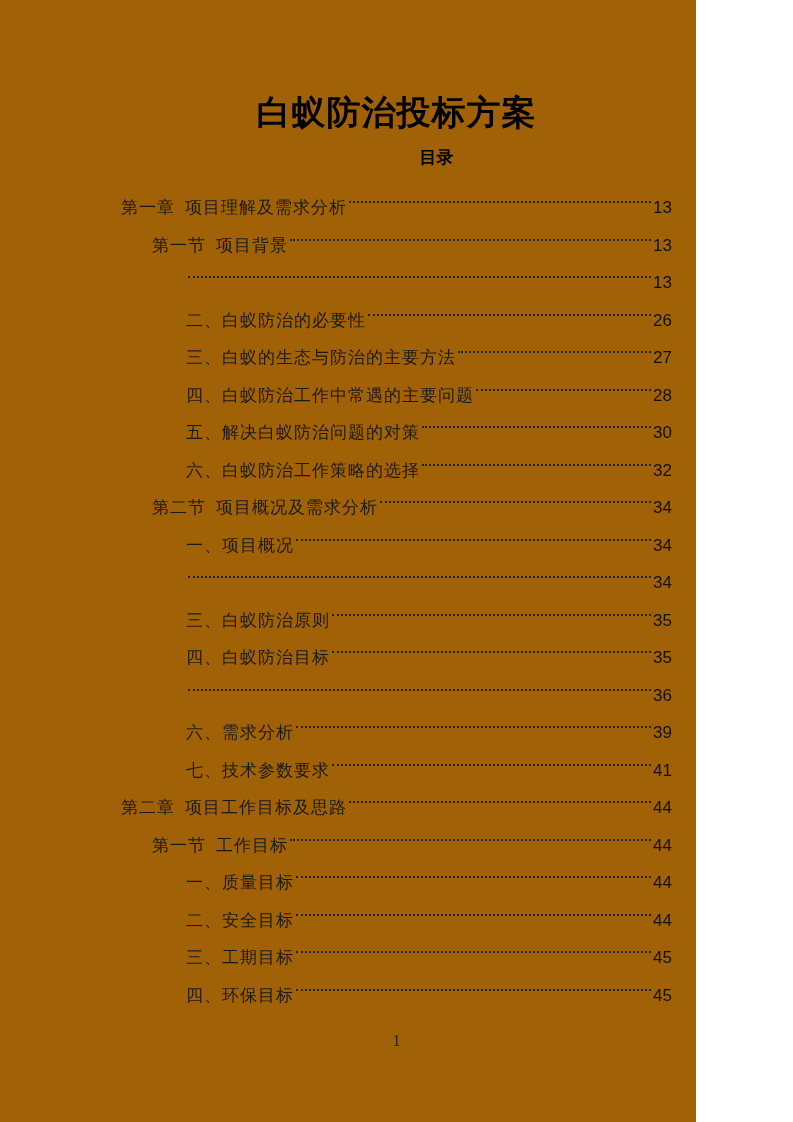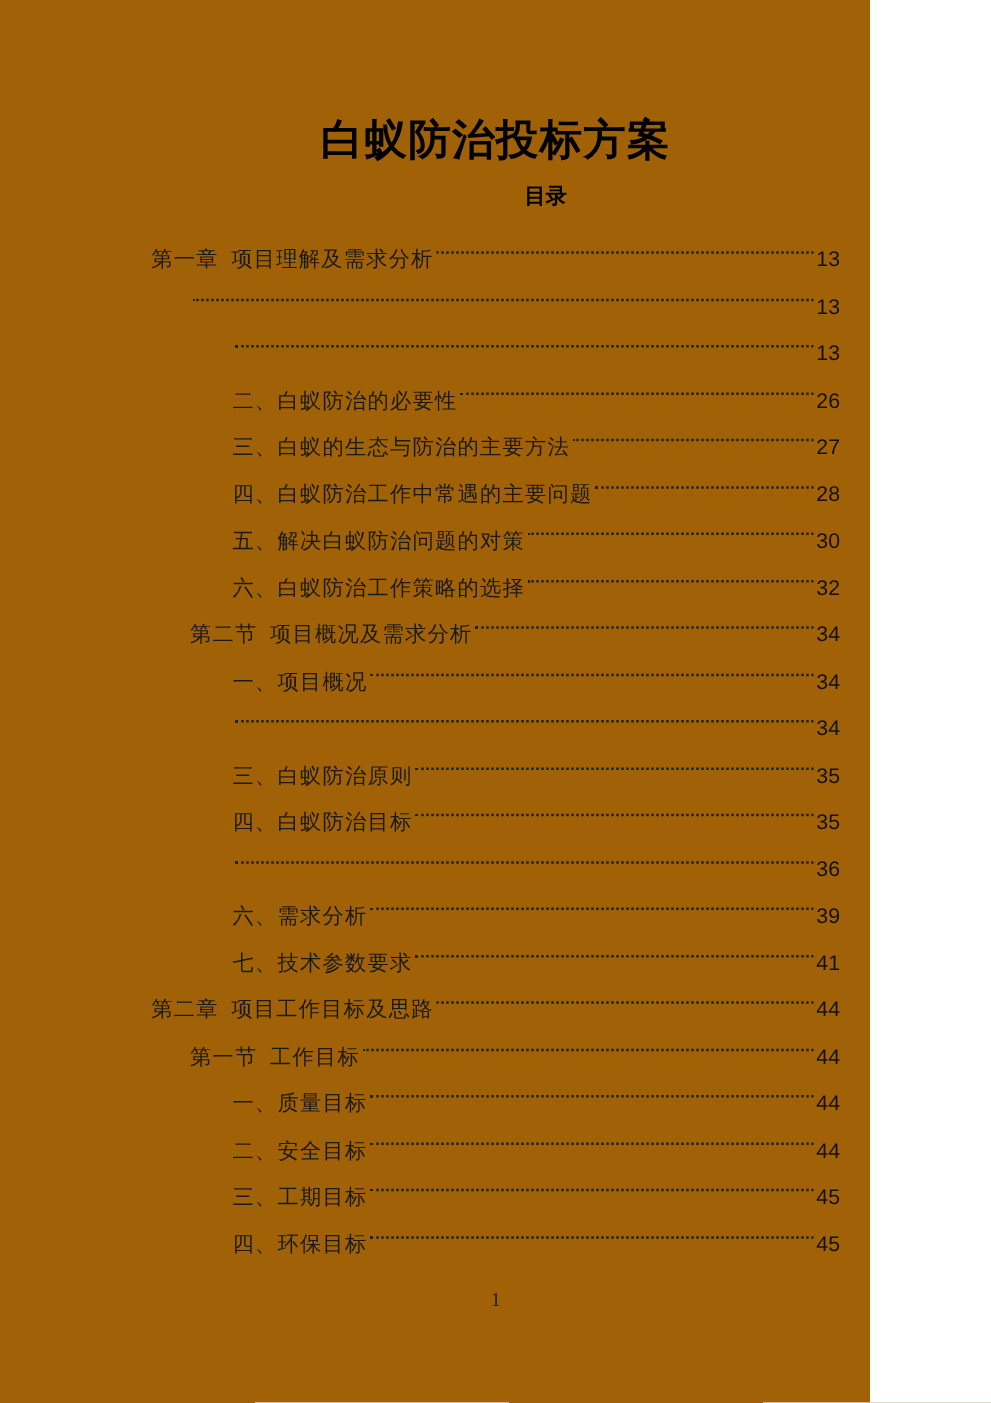--- a/index.html
+++ b/index.html
@@ -116,20 +116,21 @@
   <div class="toc-heading">目录</div>
 
   <div class="toc">
 
     <div class="toc-row lvl-1" style="top:0px">
       <span class="label"><span class="num-prefix">第一章</span><span>项目理解及需求分析</span></span>
       <span class="leader"></span>
       <span class="page-num">13</span>
     </div>
     <div class="toc-row lvl-2" style="top:37.5px">
+      <span class="label"><span class="num-prefix">第一节</span><span>项目背景</span></span>
       <span class="leader"></span>
       <span class="page-num">13</span>
     </div>
     <div class="toc-row lvl-3" style="top:75px">
       <span class="leader"></span>
       <span class="page-num">13</span>
     </div>
     <div class="toc-row lvl-3" style="top:112.5px">
       <span class="label"><span>二、</span><span>白蚁防治的必要性</span></span>
       <span class="leader"></span>

